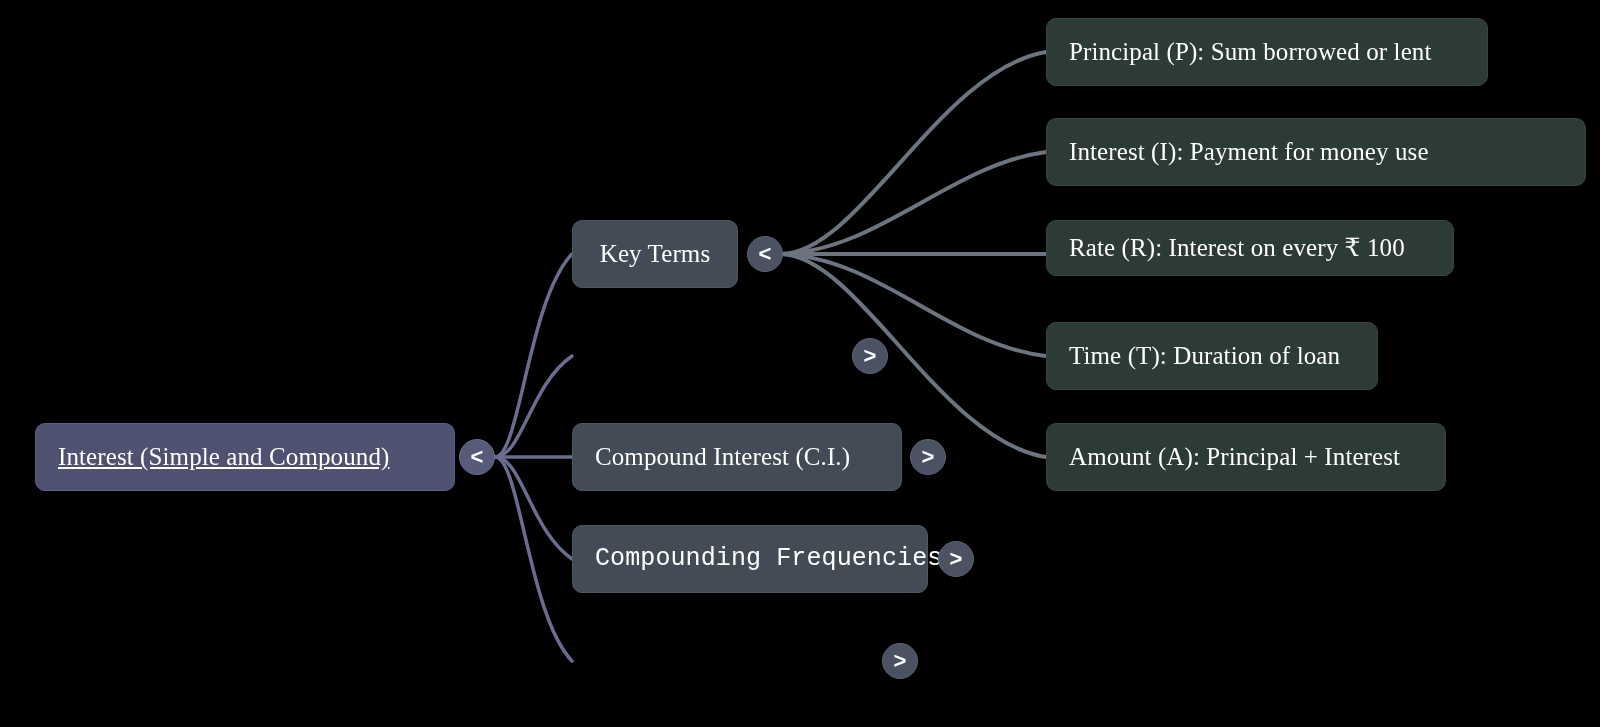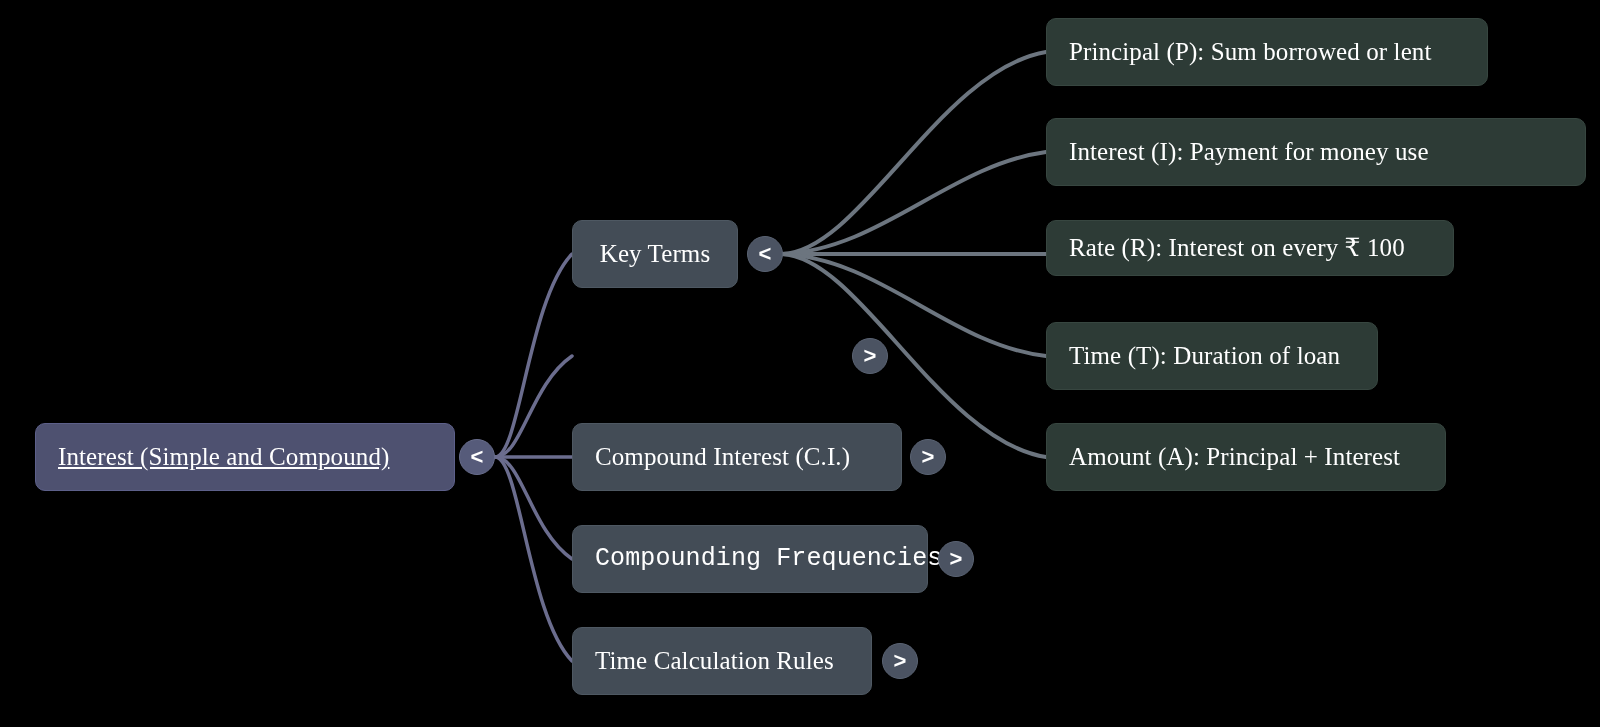--- a/index.html
+++ b/index.html
@@ -132,23 +132,20 @@
     <span>&gt;</span>
   </div>
 
   <div class="node node-branch" style="left:572px; top:525px; width:356px; height:68px;font-family:Liberation Mono, monospace;">
     <span class="node-label">Compounding Frequencies</span>
   </div>
   <div class="toggle" style="left:938px; top:541px;">
     <span>&gt;</span>
   </div>
 
-  <div class="node node-branch" style="left:572px; top:627px; width:300px; height:68px;">
-    <span class="node-label">Time Calculation Rules</span>
-  </div>
   <div class="toggle" style="left:882px; top:643px;">
     <span>&gt;</span>
   </div>
 
   <div class="node node-leaf" style="left:1046px; top:18px; width:442px; height:68px;">
     <span class="node-label">Principal (P): Sum borrowed or lent</span>
   </div>
 
   <div class="node node-leaf" style="left:1046px; top:118px; width:540px; height:68px;">
     <span class="node-label">Interest (I): Payment for money use</span>

